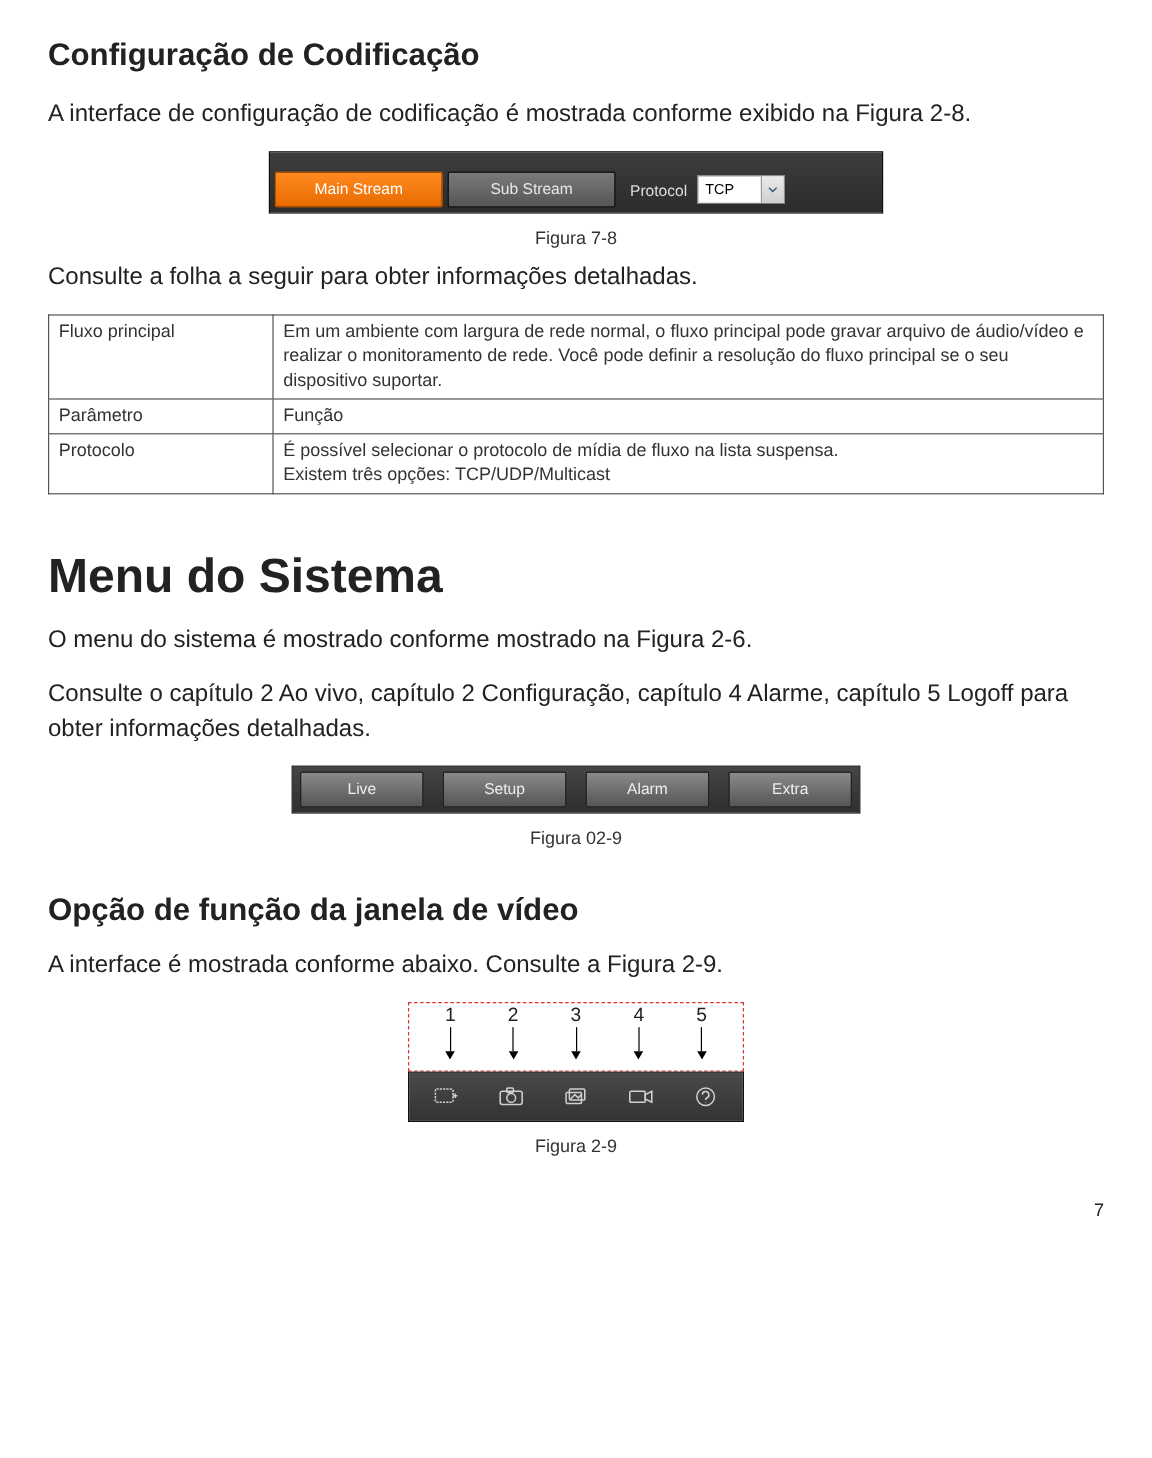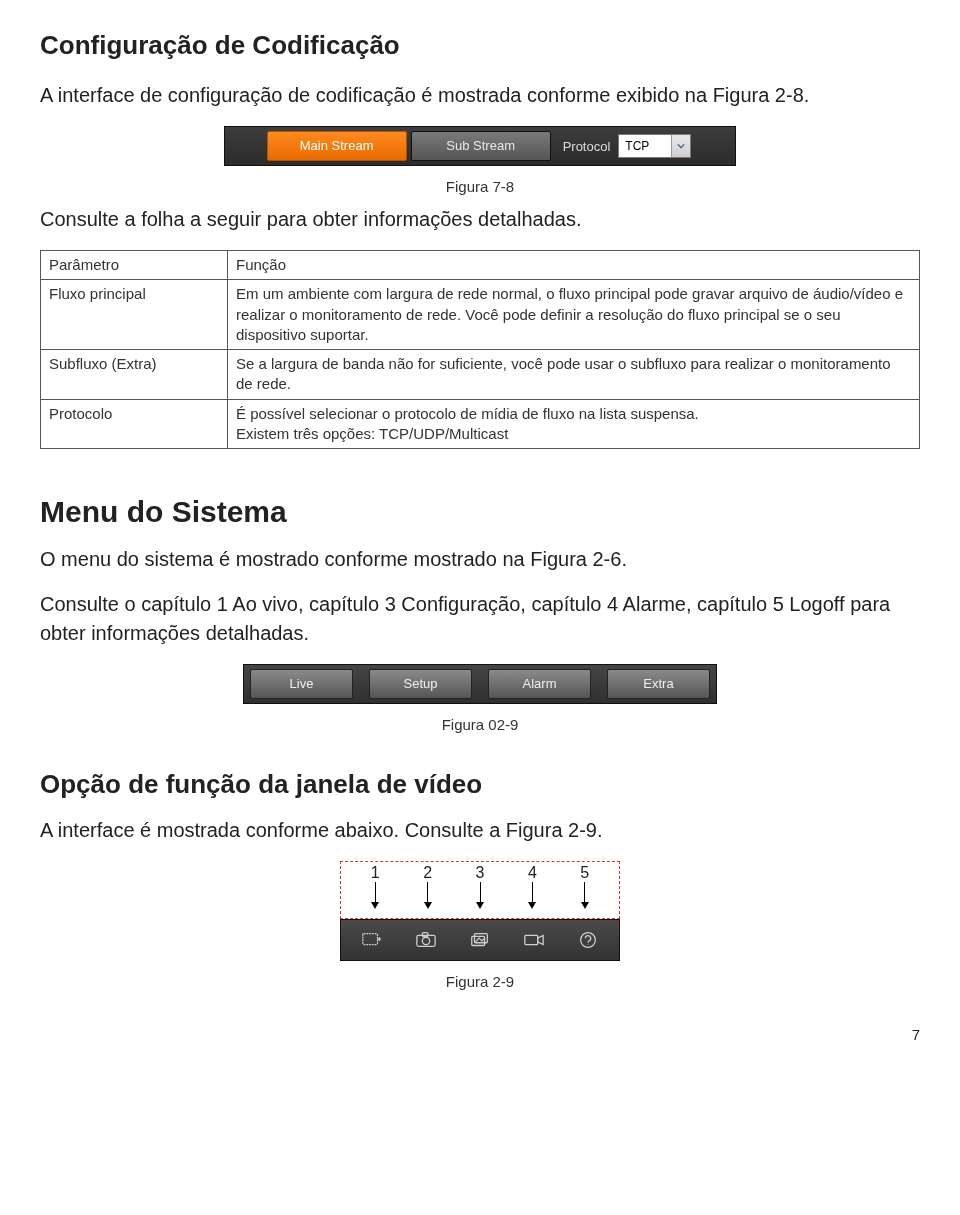--- a/index.html
+++ b/index.html
@@ -28,23 +28,22 @@
     font-size: 15px;
   }
   
   .fig28 {
     width: 500px;
     margin: 10px auto 4px auto;
     background: linear-gradient(#3d3d3d,#2b2b2b);
     border: 1px solid #111;
     display: flex;
     align-items: center;
-    padding: 4px 6px 4px 4px;
+    padding: 16px 6px 4px 4px;
     gap: 4px;
-    justify-content: center;
   }
   .tabbtn {
     height: 28px;
     line-height: 28px;
     padding: 0 14px;
     font-size: 13px;
     border-radius: 2px;
     border: 1px solid #111;
     color: #fff;
     text-align: center;
@@ -98,21 +97,21 @@
   table.param td, table.param th {
     border: 1px solid #555;
     padding: 4px 8px;
     vertical-align: top;
     text-align: left;
     line-height: 1.35;
   }
   table.param th { font-weight: normal; }
   
   h2.menu {
-    font-size: 30px;
+    font-size: 40px;
     font-weight: bold;
     margin: 46px 0 16px 0;
     color: #222;
   }
   h2.opcao {
     font-size: 26px;
     font-weight: bold;
     margin: 36px 0 16px 0;
     color: #222;
   }
@@ -222,42 +221,38 @@
     </span>
   </div>
 </div>
 <div class="centered">Figura 7-8</div>
 
 <p>Consulte a folha a seguir para obter informações detalhadas.</p>
 
 <table class="param">
   <tbody>
       <tr>
-    <th style="width:170px">Parâmetro</th>
-    <th>Função</th>
-  </tr>
-  <tr>
     <td>Fluxo principal</td>
     <td>Em um ambiente com largura de rede normal, o fluxo principal pode gravar arquivo de áudio/vídeo e realizar o monitoramento de rede. Você pode definir a resolução do fluxo principal se o seu dispositivo suportar.</td>
   </tr>
   <tr>
-    <td>Subfluxo (Extra)</td>
-    <td>Se a largura de banda não for suficiente, você pode usar o subfluxo para realizar o monitoramento de rede.</td>
+    <th style="width:170px">Parâmetro</th>
+    <th>Função</th>
   </tr>
   <tr>
     <td>Protocolo</td>
     <td style="white-space:pre-line">É possível selecionar o protocolo de mídia de fluxo na lista suspensa.
 Existem três opções: TCP/UDP/Multicast</td>
   </tr>
 </tbody>
   </table>
 
 <h2 class="menu">Menu do Sistema</h2>
 <p>O menu do sistema é mostrado conforme mostrado na Figura 2-6.</p>
-<p>Consulte o capítulo 1 Ao vivo, capítulo 3 Configuração, capítulo 4 Alarme, capítulo 5 Logoff para obter informações detalhadas.</p>
+<p>Consulte o capítulo 2 Ao vivo, capítulo 2 Configuração, capítulo 4 Alarme, capítulo 5 Logoff para obter informações detalhadas.</p>
 
 <div class="fig29menu">
   <div class="menubtn">Live</div>
   <div class="menubtn">Setup</div>
   <div class="menubtn">Alarm</div>
   <div class="menubtn">Extra</div>
 </div>
 <div class="centered">Figura 02-9</div>
 
 <h2 class="opcao">Opção de função da janela de vídeo</h2>

